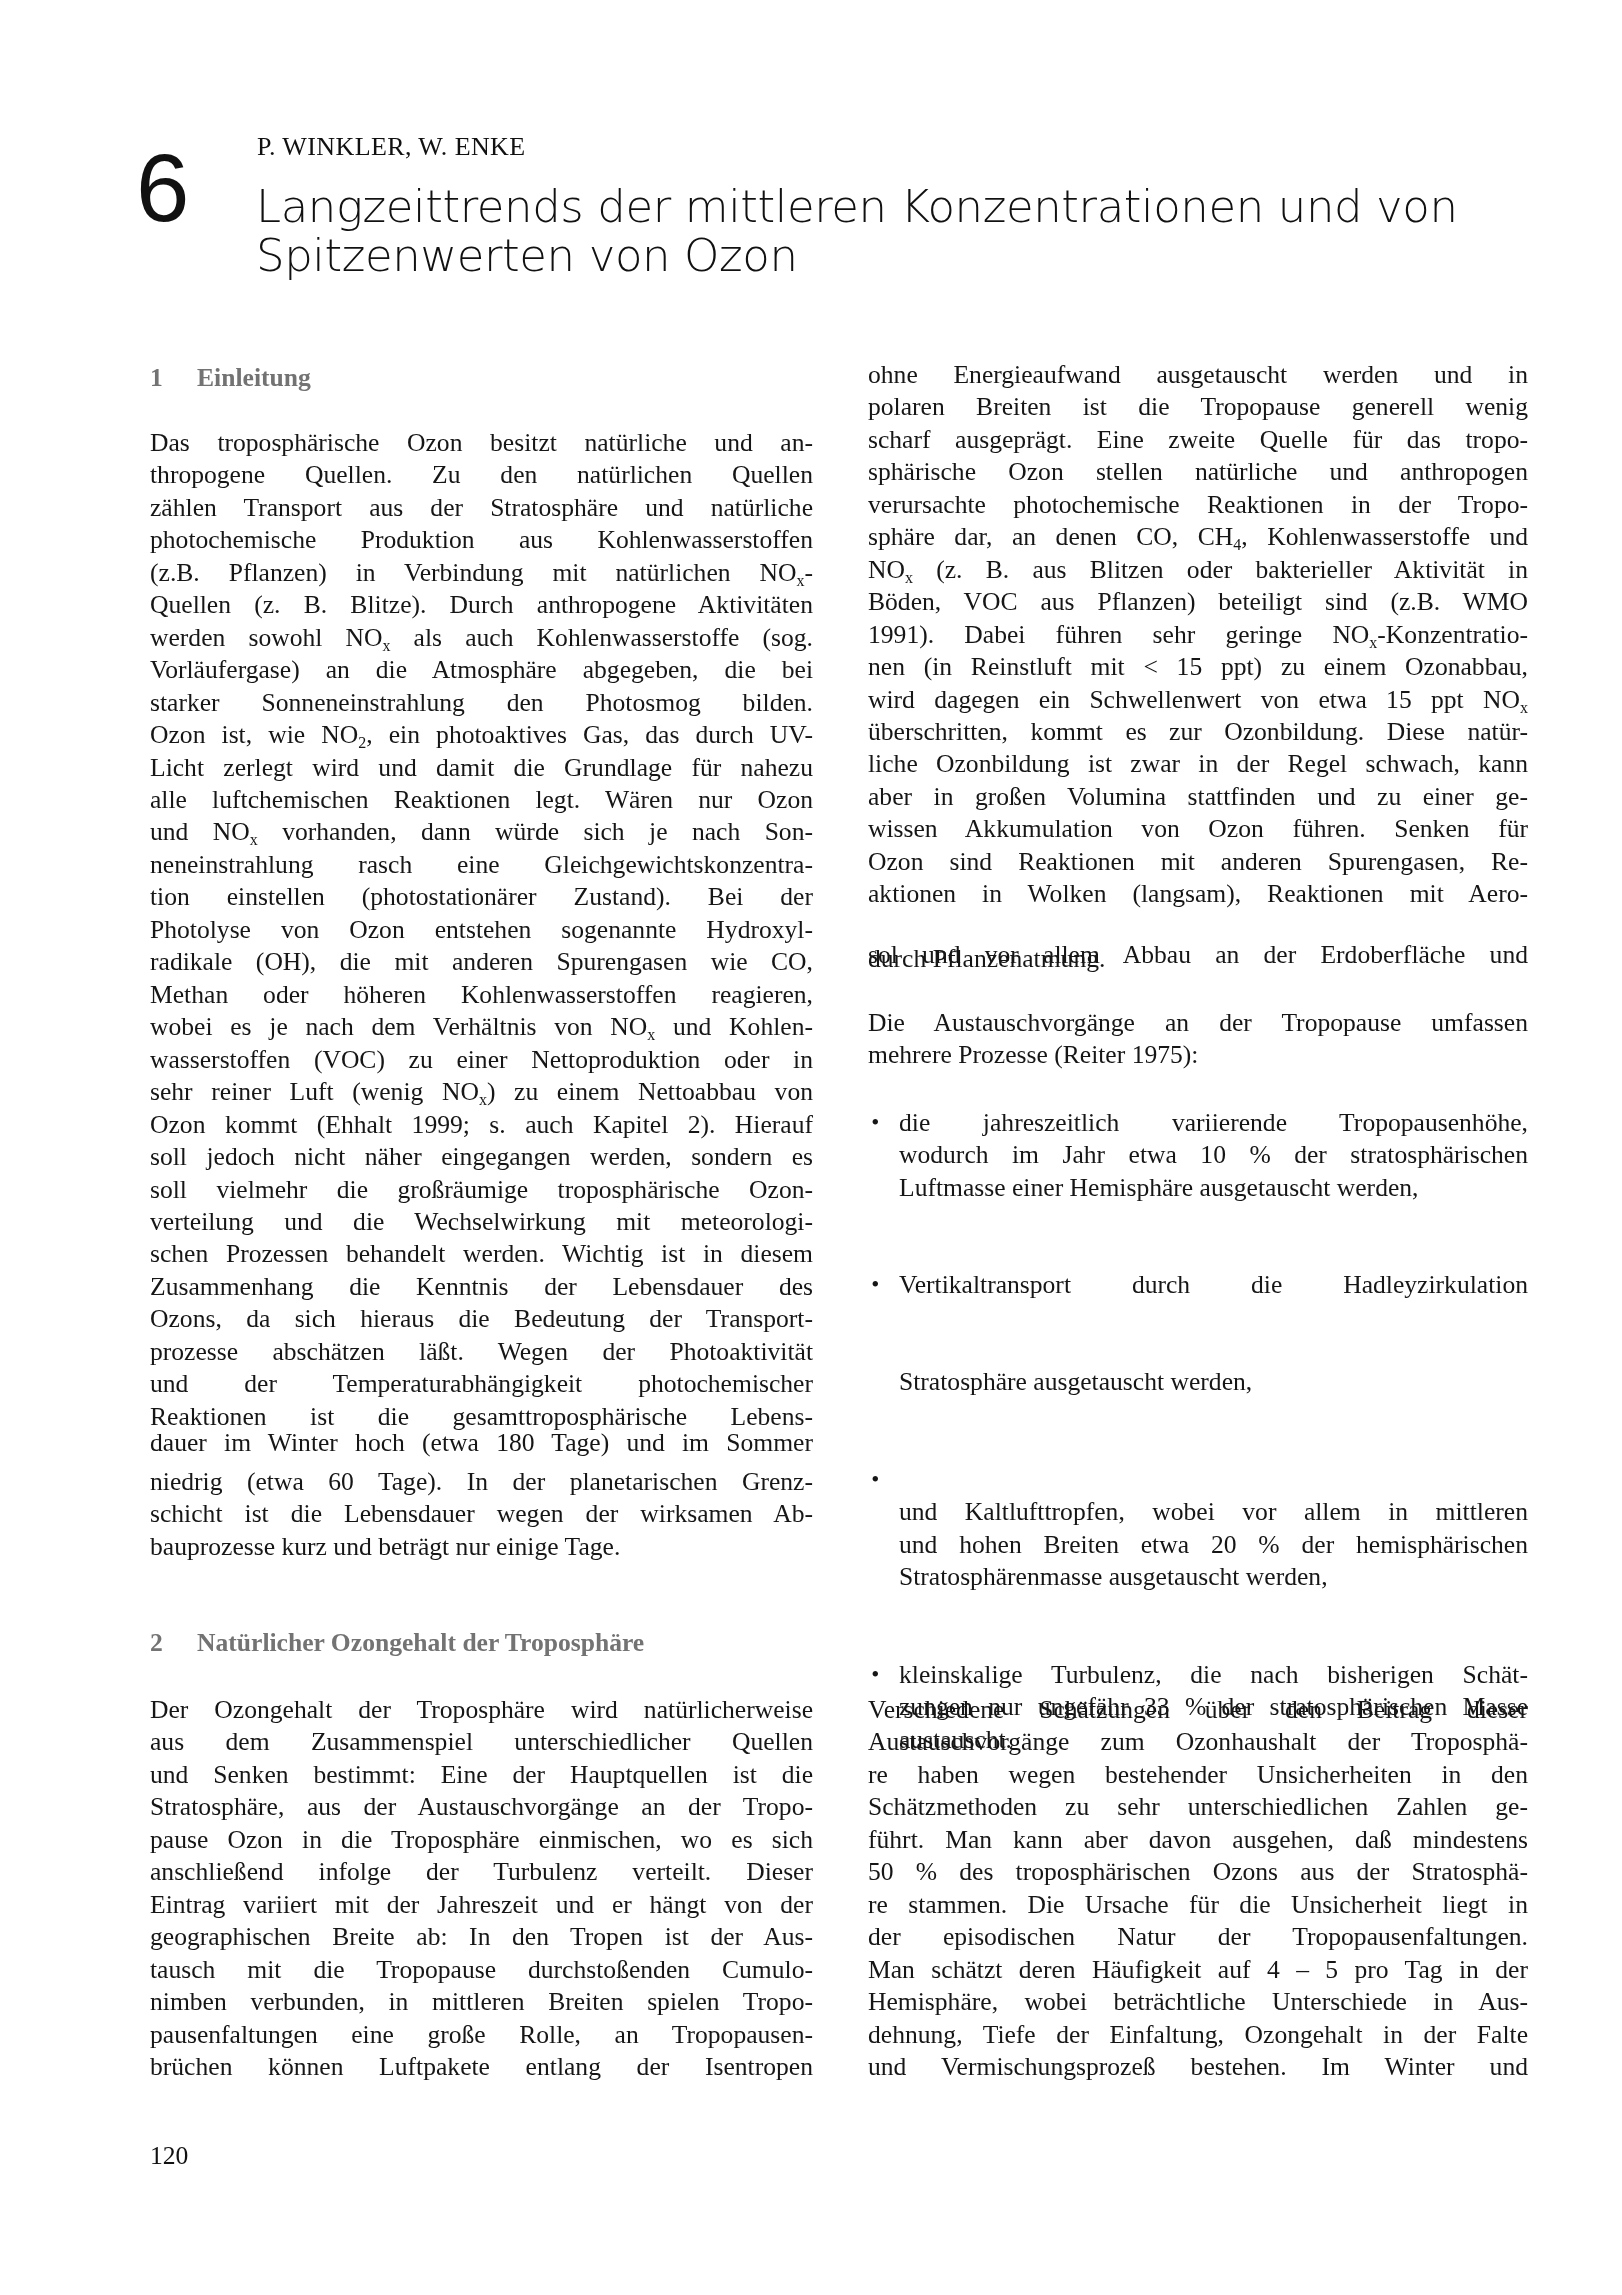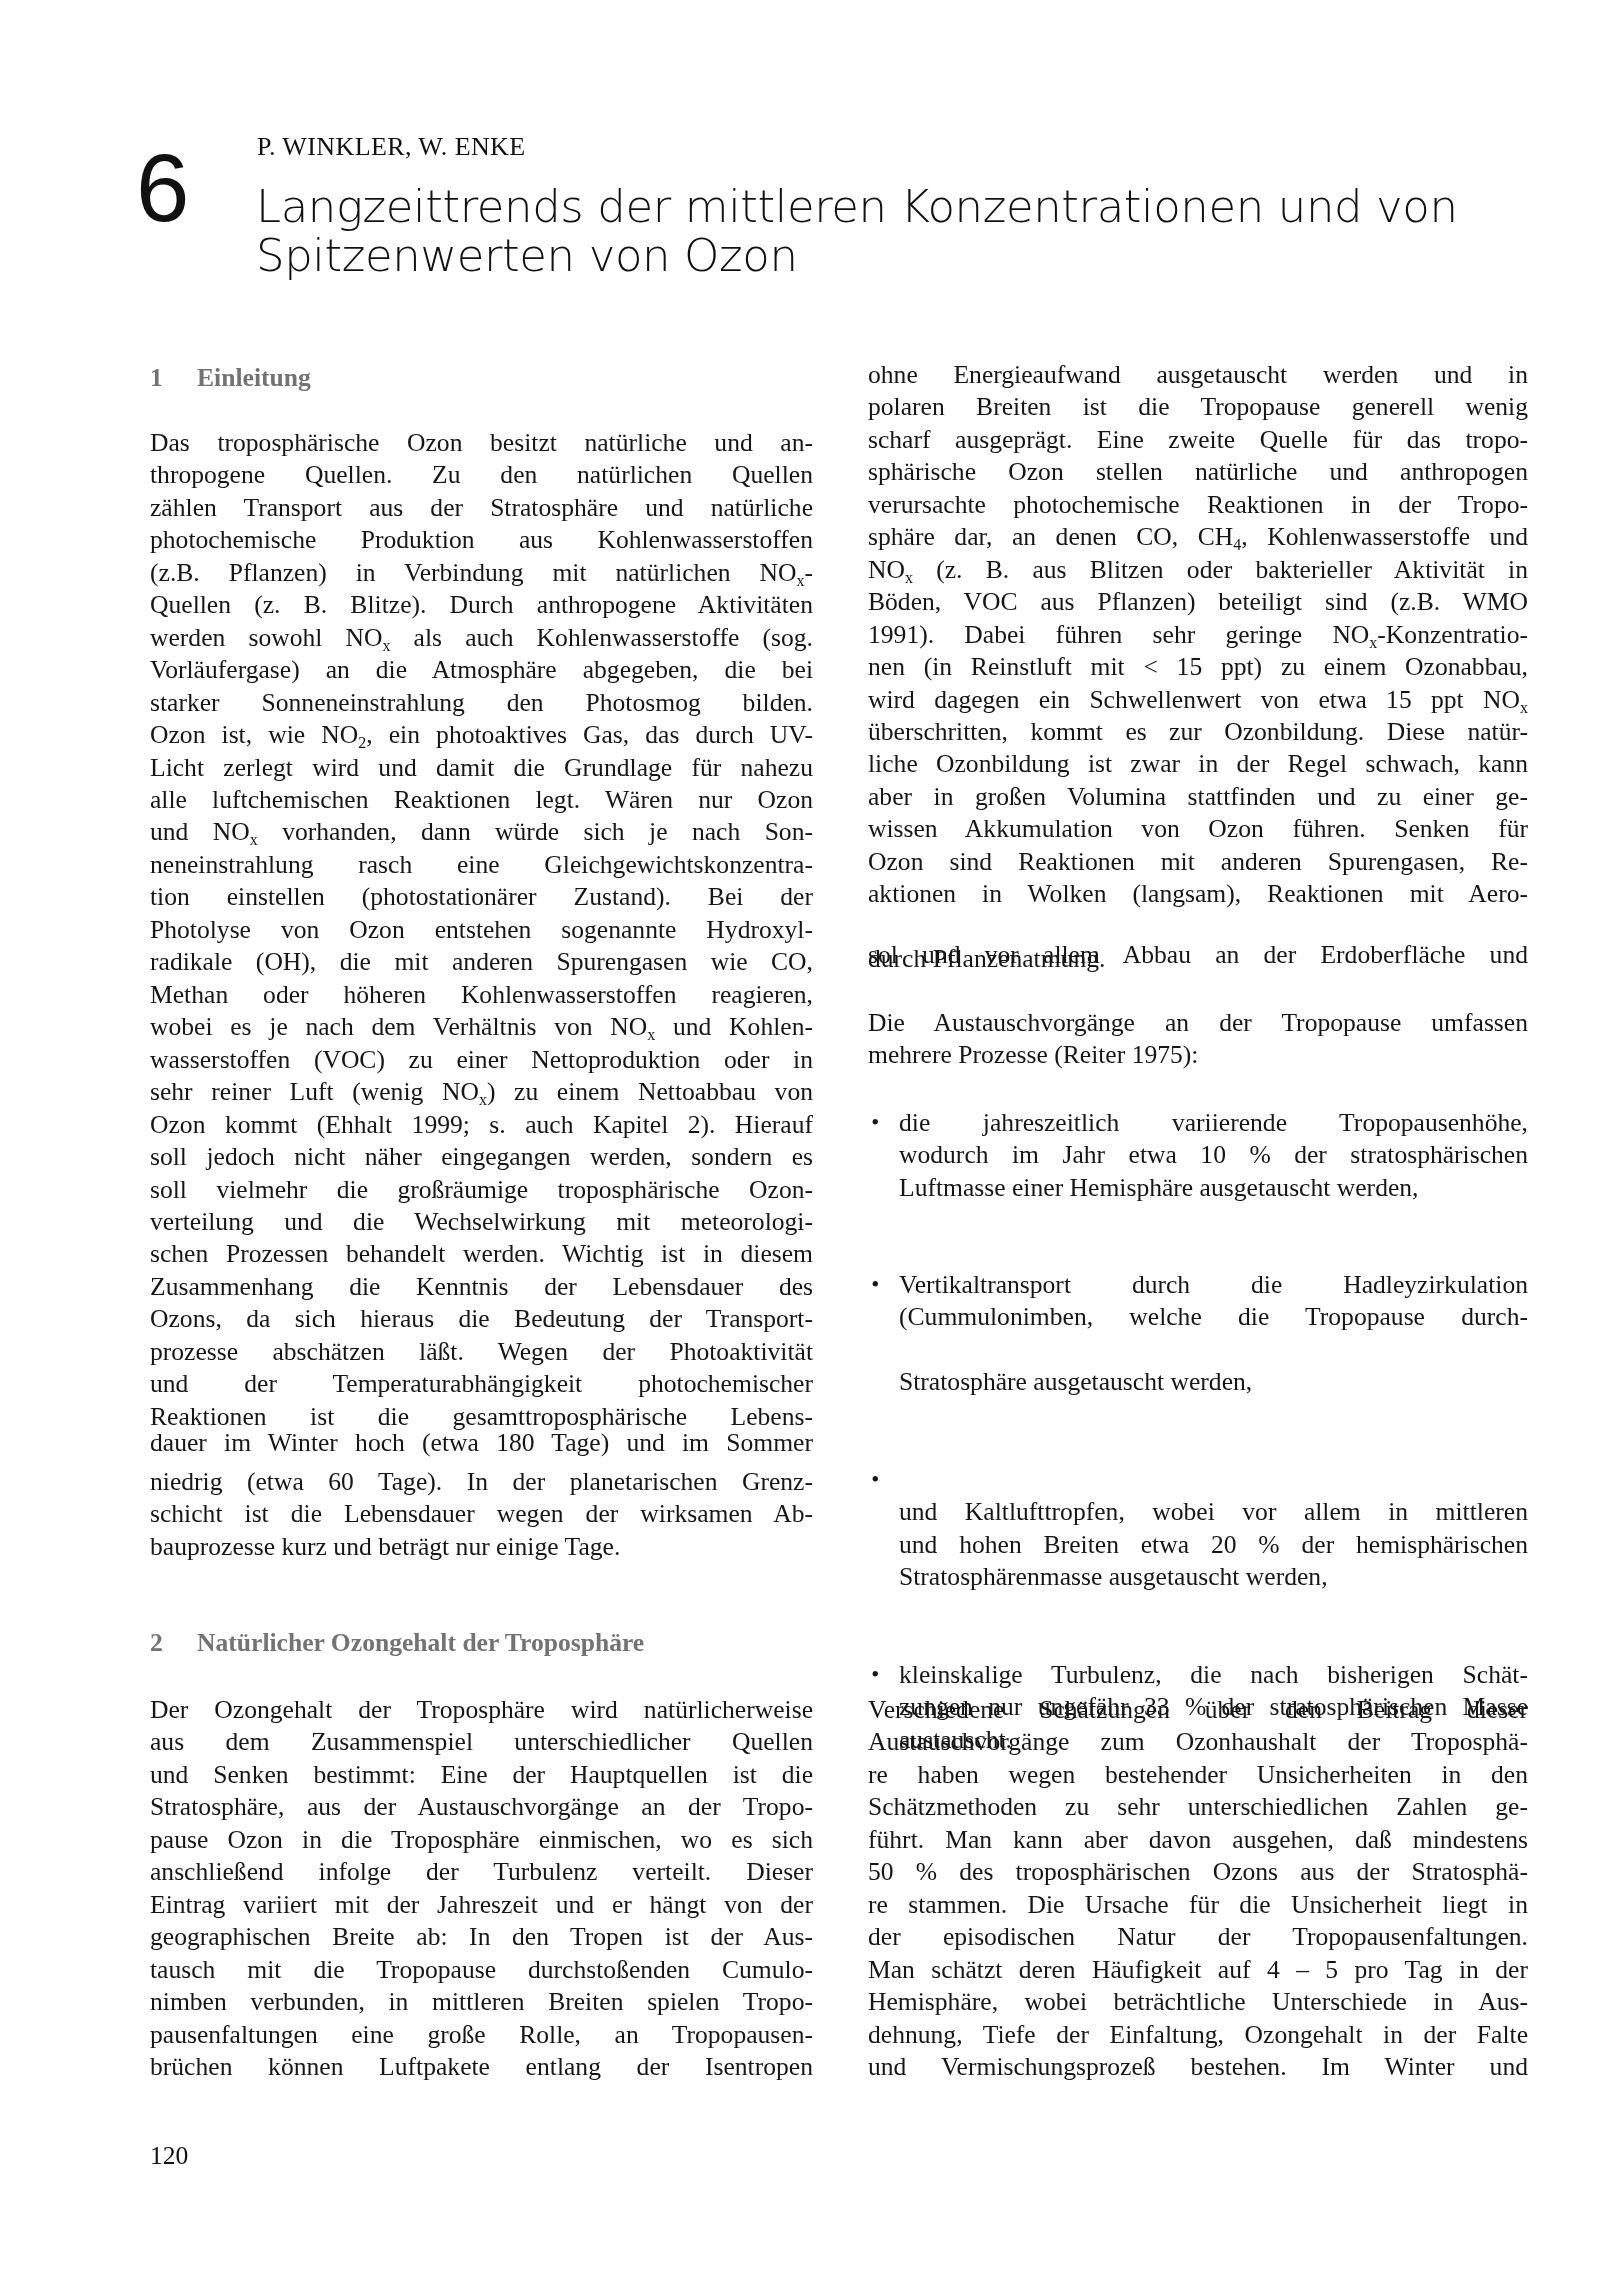--- a/index.html
+++ b/index.html
@@ -116,21 +116,20 @@
   <div class="col" id="right-bullets" style="left:868px; top:1107px; width:660px;">
       <div style="position: absolute; left: 0px; top: 0px; width: 660px; height: 97px;">
         <span class="bullet-dot" style="top: 0px;">•</span>
         <div class="line just" style="top: 0px; left: 31px; width: 629px;">die jahreszeitlich variierende Tropopausenhöhe,</div>
         <div class="line just" style="top: 32px; left: 31px; width: 629px;">wodurch im Jahr etwa 10 % der stratosphärischen</div>
         <div class="line" style="top: 65px; left: 31px; width: 629px;">Luftmasse einer Hemisphäre ausgetauscht werden,</div>
       </div>
       <div style="position: absolute; left: 0px; top: 162px; width: 660px; height: 130px;">
         <span class="bullet-dot" style="top: 0px;">•</span>
         <div class="line just" style="top: 0px; left: 31px; width: 629px;">Vertikaltransport durch die Hadleyzirkulation</div>
-        <div class="line just" style="top: 32px; left: 31px; width: 629px;">(Cummulonimben, welche die Tropopause durch-</div>
         <div class="line" style="top: 97px; left: 31px; width: 629px;">Stratosphäre ausgetauscht werden,</div>
       </div>
       <div style="position: absolute; left: 0px; top: 357px; width: 660px; height: 130px;">
         <span class="bullet-dot" style="top: 0px;">•</span>
         <div class="line just" style="top: 32px; left: 31px; width: 629px;">und Kaltlufttropfen, wobei vor allem in mittleren</div>
         <div class="line just" style="top: 65px; left: 31px; width: 629px;">und hohen Breiten etwa 20 % der hemisphärischen</div>
         <div class="line" style="top: 97px; left: 31px; width: 629px;">Stratosphärenmasse ausgetauscht werden,</div>
       </div>
       <div style="position: absolute; left: 0px; top: 552px; width: 660px; height: 97px;">
         <span class="bullet-dot" style="top: 0px;">•</span>

